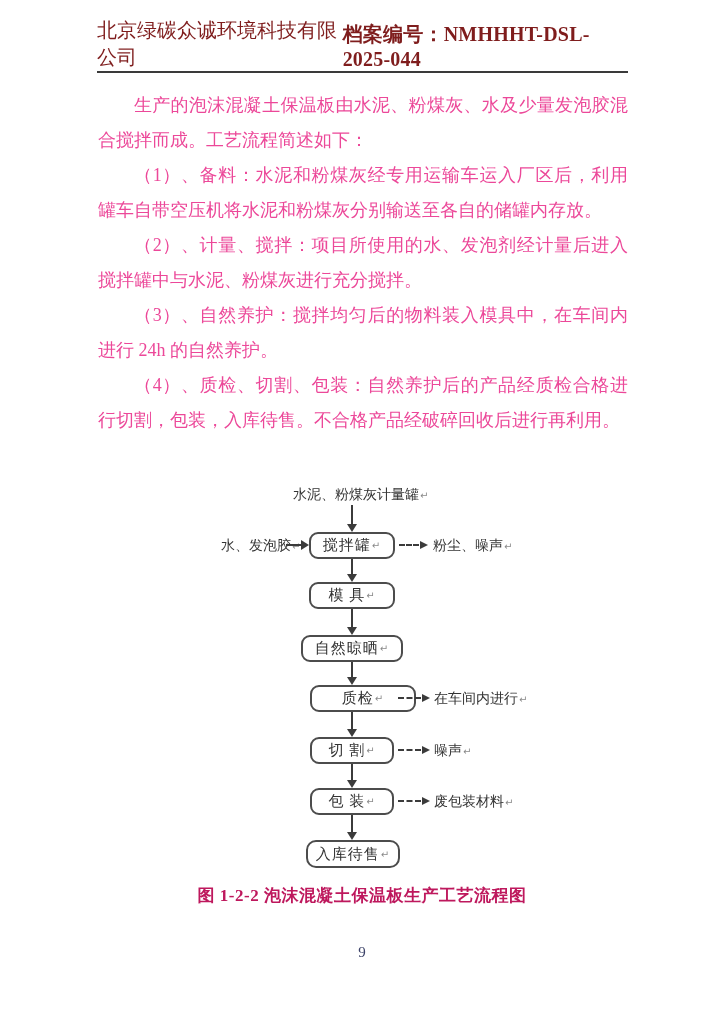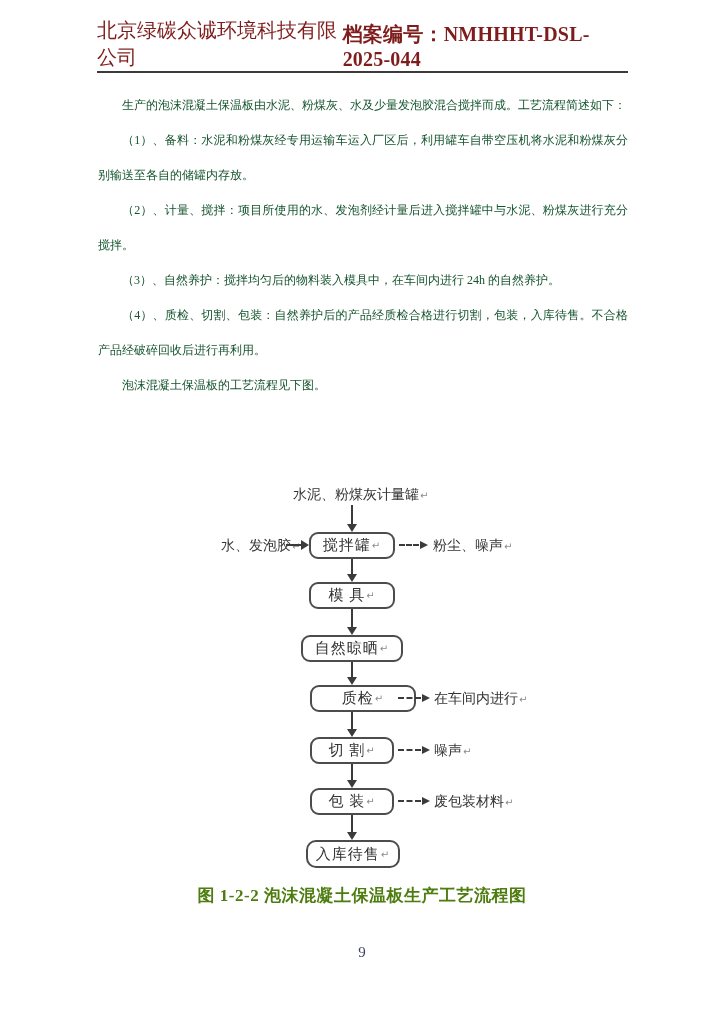--- a/index.html
+++ b/index.html
@@ -16,22 +16,22 @@
   .hdr{
     position:absolute;top:44px;left:97px;width:531px;height:27px;
     display:flex;justify-content:space-between;align-items:flex-end;
     border-bottom:2px solid #3a3a3a;
     font-size:20px;color:#7f1d1d;
   }
   .hdr .doc-no{font-weight:bold;letter-spacing:.2px;}
   
   .bodytext{
     position:absolute;top:88px;left:98px;width:530px;
-    font-size:12px;line-height:35px;text-align:justify;
-    color:#14532d;
+    font-size:18px;line-height:35px;text-align:justify;
+    color:#ec4899;
   }
   .bodytext p{margin:0;text-indent:2em;}
   
   .fc{position:absolute;top:483px;left:0;width:724px;height:395px;text-align:right;}
   .fc .box{
     position:absolute;height:27px;box-sizing:border-box;
     border:2px solid #4c4c4c;border-radius:9px;
     display:flex;align-items:center;justify-content:center;
     font-size:15px;color:#333;background:#fff;
     letter-spacing:1px;white-space:nowrap;
@@ -55,21 +55,21 @@
   
   .da{position:absolute;height:0;border-top:2px dashed #3b3b3b;}
   .da::after{
     content:"";position:absolute;right:-9px;top:-5px;
     border-top:4px solid transparent;border-bottom:4px solid transparent;
     border-left:8px solid #3b3b3b;
   }
   
   .caption{
     position:absolute;top:884px;left:0;width:724px;
-    text-align:center;font-size:17px;font-weight:bold;color:#4d7c0f;
+    text-align:center;font-size:17px;font-weight:bold;color:#be185d;
     letter-spacing:.5px;
   }
   .pageno{
     position:absolute;top:944px;left:0;width:724px;
     text-align:center;font-size:15px;color:#3c4268;
   }
 </style>
 </head>
 <body>
 
@@ -79,21 +79,20 @@
     <span>北京绿碳众诚环境科技有限公司</span>
     <span class="doc-no">档案编号：NMHHHT-DSL-2025-044</span>
   </div>
 
   <div class="bodytext">
     <p>生产的泡沫混凝土保温板由水泥、粉煤灰、水及少量发泡胶混合搅拌而成。工艺流程简述如下：</p>
     <p>（1）、备料：水泥和粉煤灰经专用运输车运入厂区后，利用罐车自带空压机将水泥和粉煤灰分别输送至各自的储罐内存放。</p>
     <p>（2）、计量、搅拌：项目所使用的水、发泡剂经计量后进入搅拌罐中与水泥、粉煤灰进行充分搅拌。</p>
     <p>（3）、自然养护：搅拌均匀后的物料装入模具中，在车间内进行 24h 的自然养护。</p>
     <p>（4）、质检、切割、包装：自然养护后的产品经质检合格进行切割，包装，入库待售。不合格产品经破碎回收后进行再利用。</p>
-    <p>泡沫混凝土保温板的工艺流程见下图。</p>
   </div>
 
   <div class="fc">
 
     <div class="fc-label" style="left:293px;top:3px;">
       <span>水泥、粉煤灰计量罐</span><span class="crlf">↵</span>
     </div>
 
     <div class="va" style="top:22px;height:19px;"></div>
 

